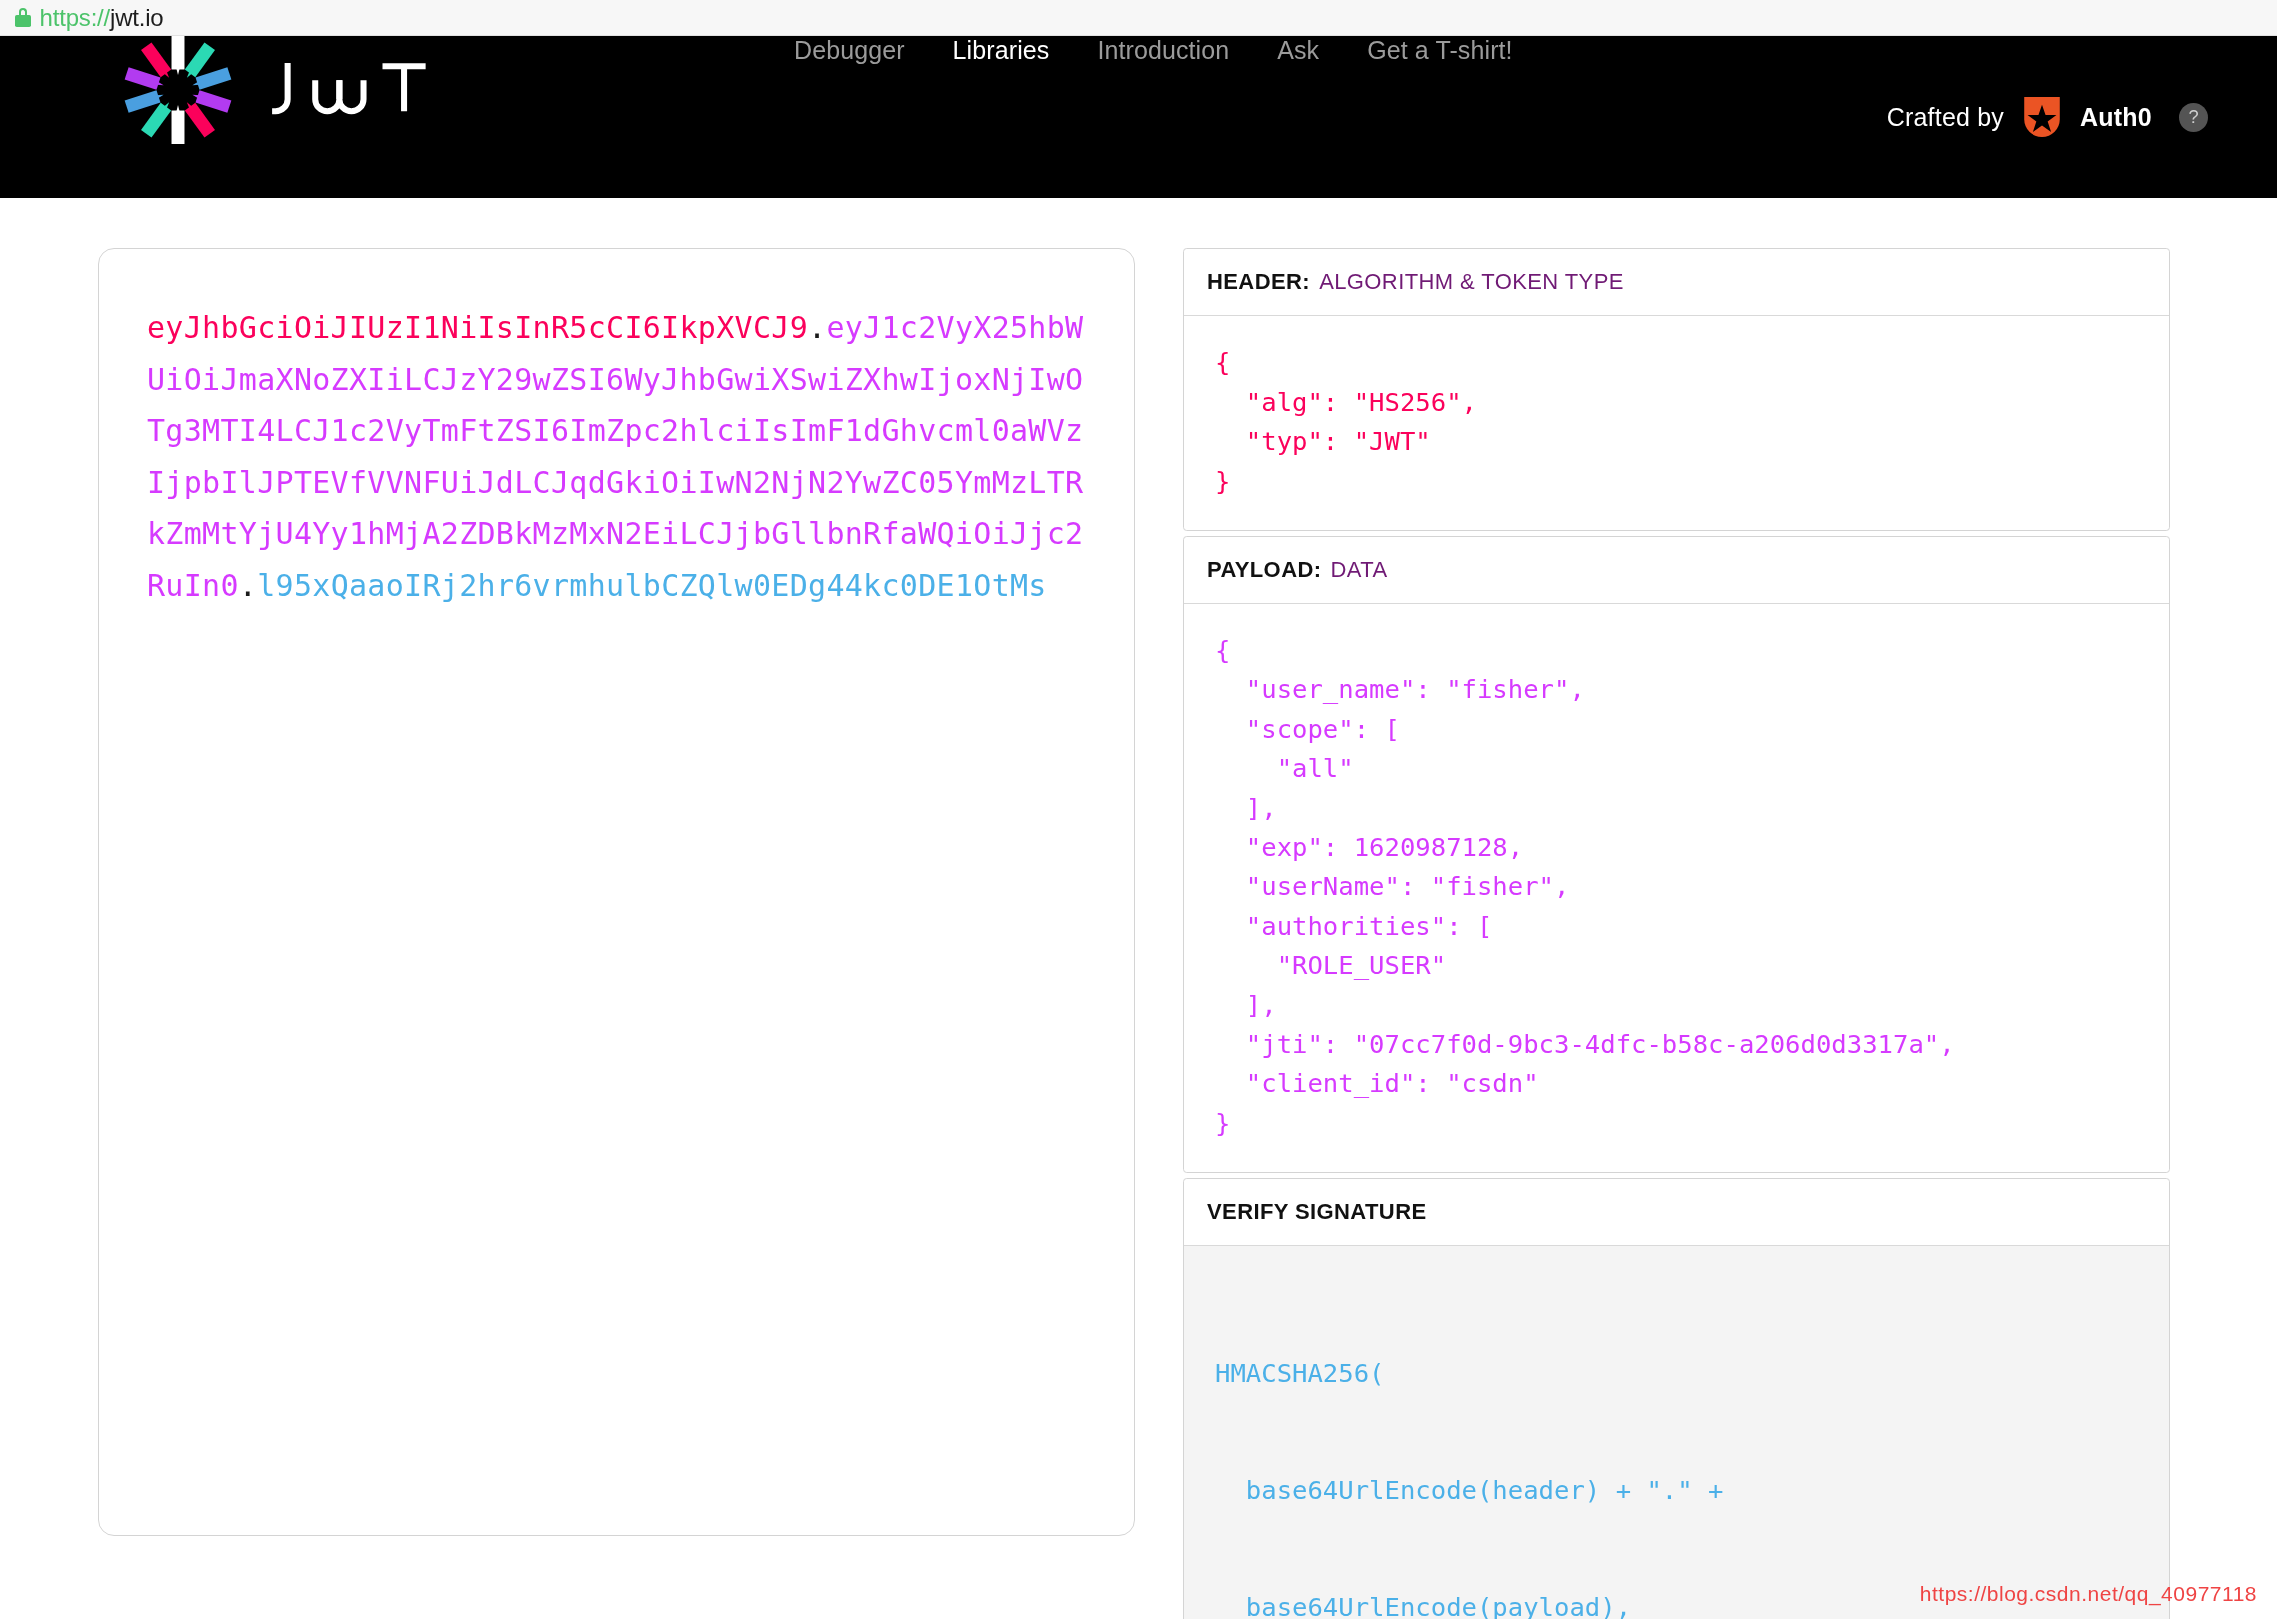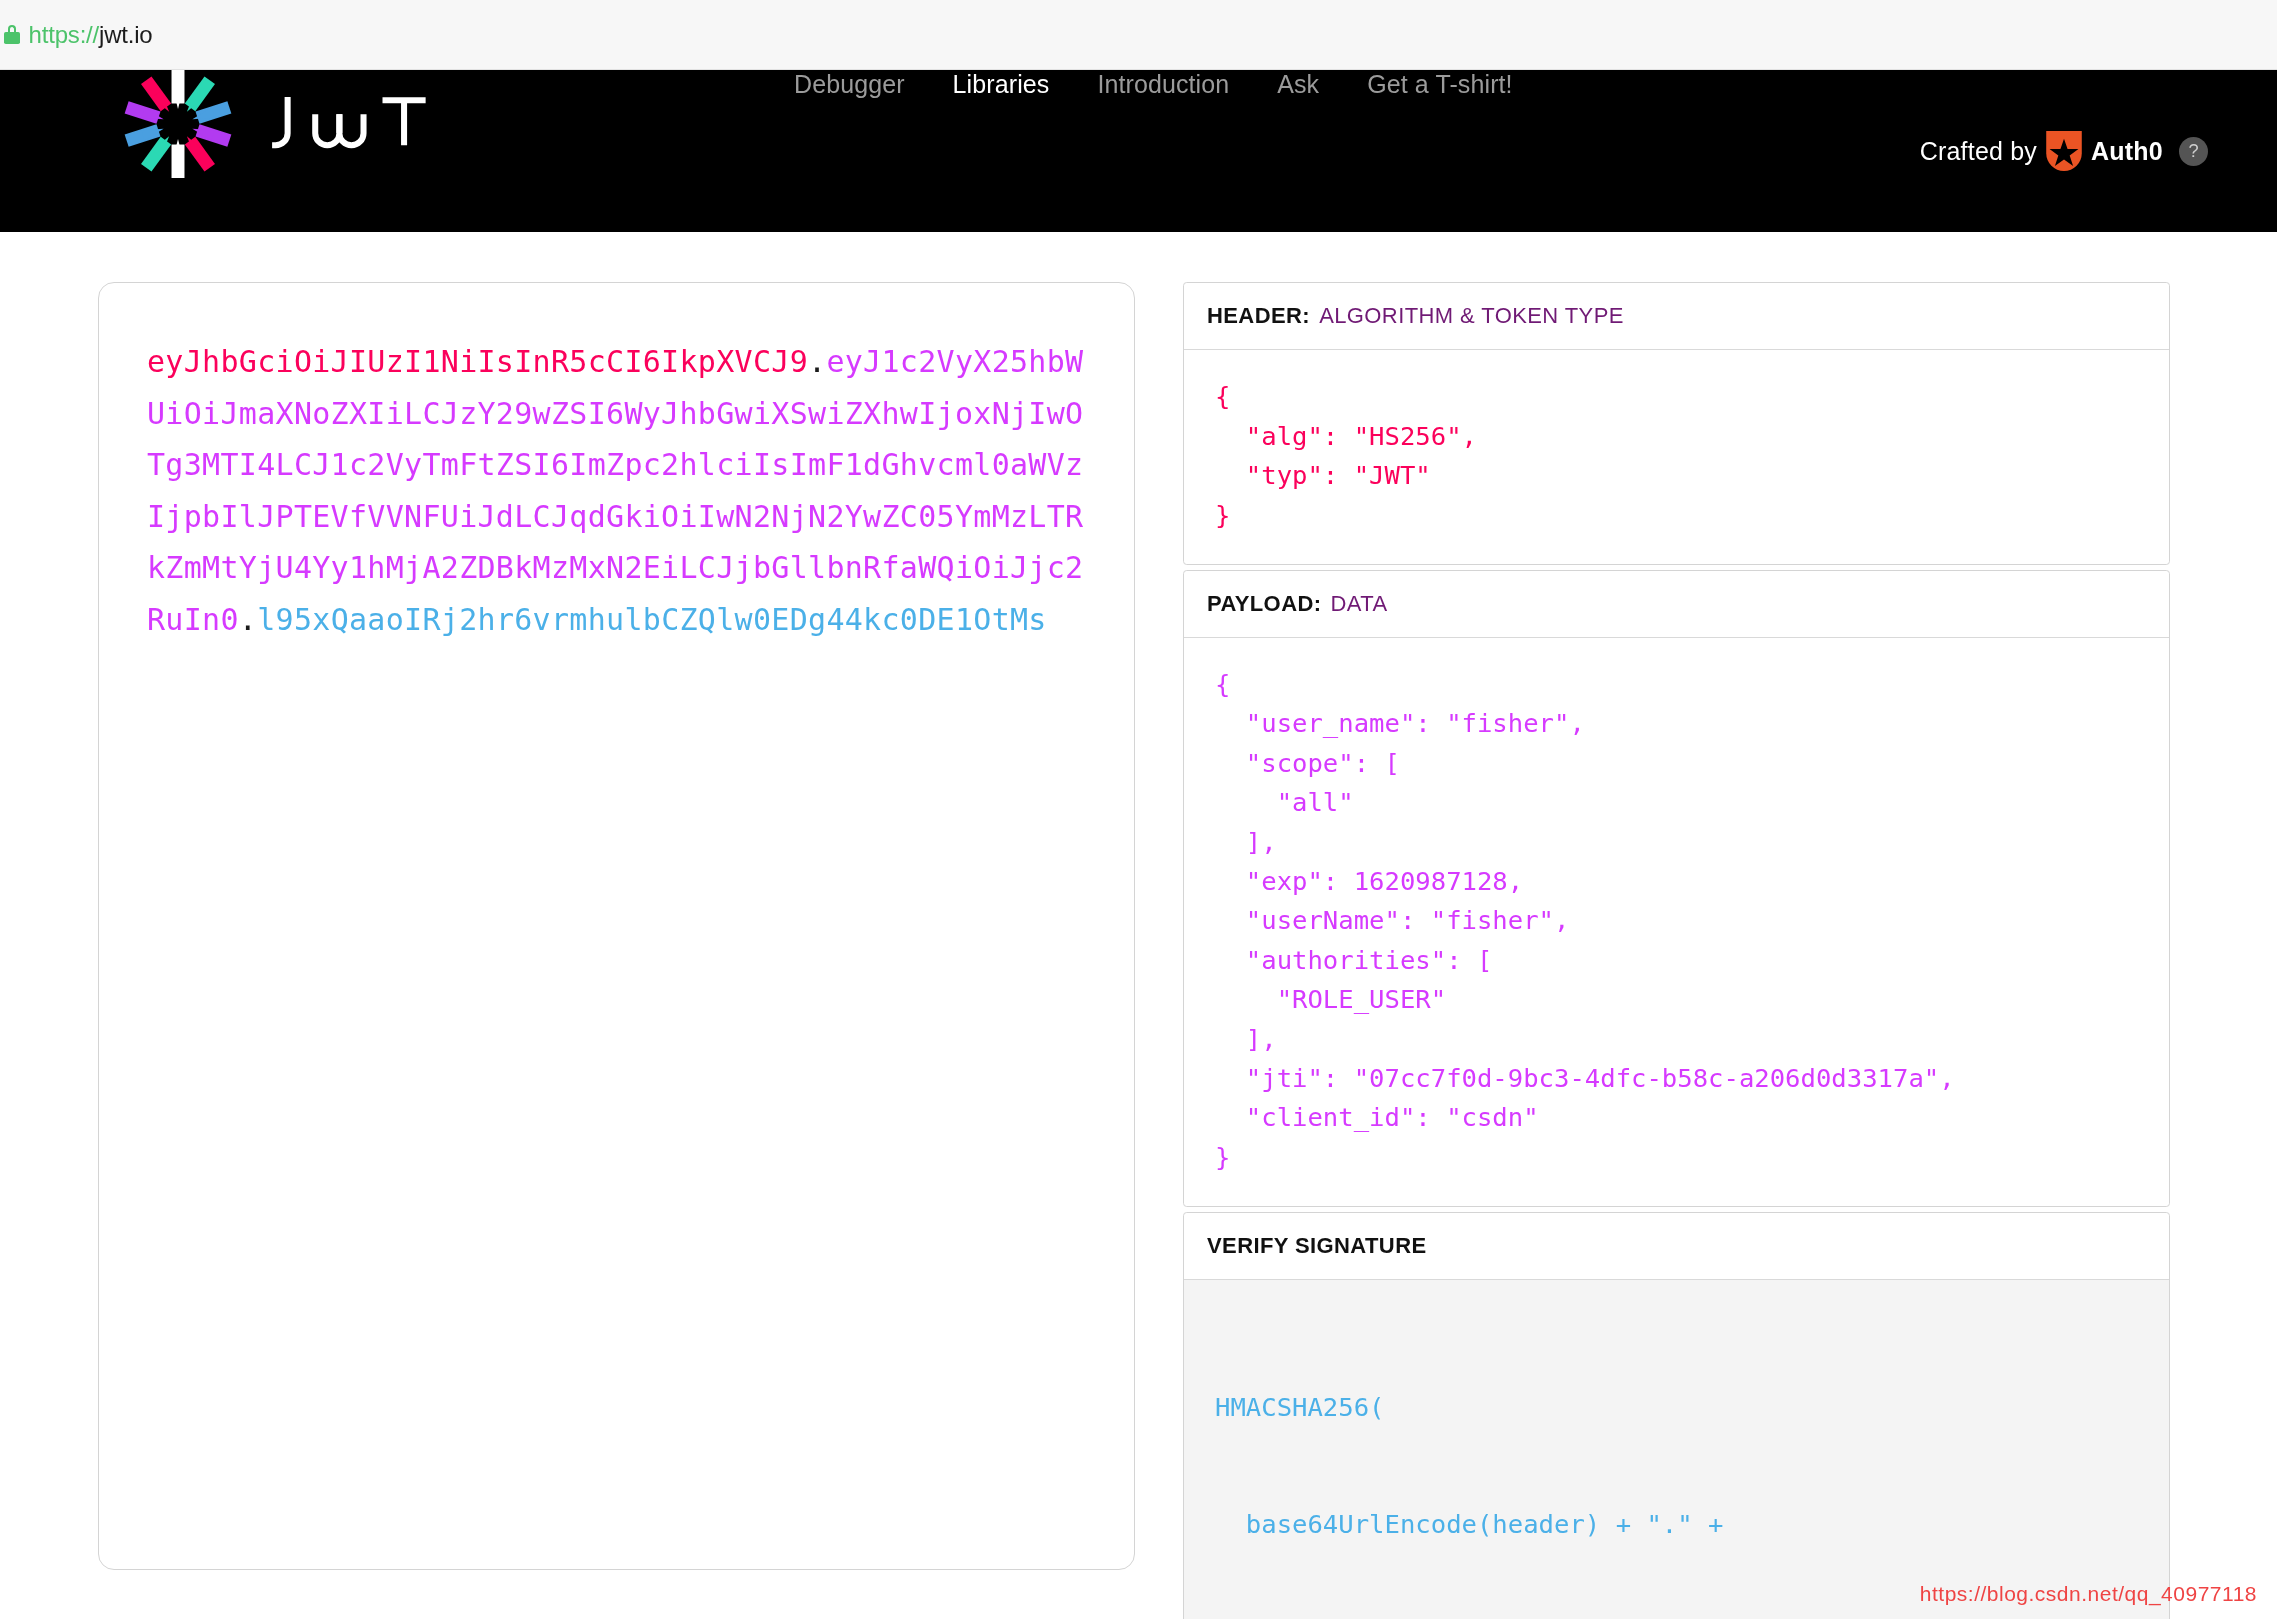--- a/index.html
+++ b/index.html
@@ -7,26 +7,26 @@
   html, body {
     width: 2277px;
     height: 1619px;
     background: #ffffff;
     font-family: "Liberation Sans", sans-serif;
     overflow: hidden;
   }
 
   
   .urlbar {
-    height: 70px;
+    height: 36px;
     background: #f7f7f7;
     border-bottom: 0.9px solid #e2e2e2;
     display: flex;
     align-items: center;
-    padding-left: 4px;
+    padding-left: 15px;
     gap: 9.1px;
   }
   .lock-icon {
     width: 15.5px;
     height: 19px;
     position: relative;
     flex: 0 0 auto;
   }
   .lock-icon .body {
     position: absolute;
@@ -88,21 +88,21 @@
     font-weight: normal;
   }
 
   .crafted {
     position: absolute;
     right: 69px;
     top: 50%;
     transform: translateY(-50%);
     display: flex;
     align-items: center;
-    gap: 7px;
+    gap: 18px;
   }
   .crafted-label {
     color: #ffffff;
     font-size: 25px;
     letter-spacing: 0.2px;
     white-space: nowrap;
   }
   .auth0-mark { width: 40px; height: 40px; }
   .auth0-word {
     color: #ffffff;

